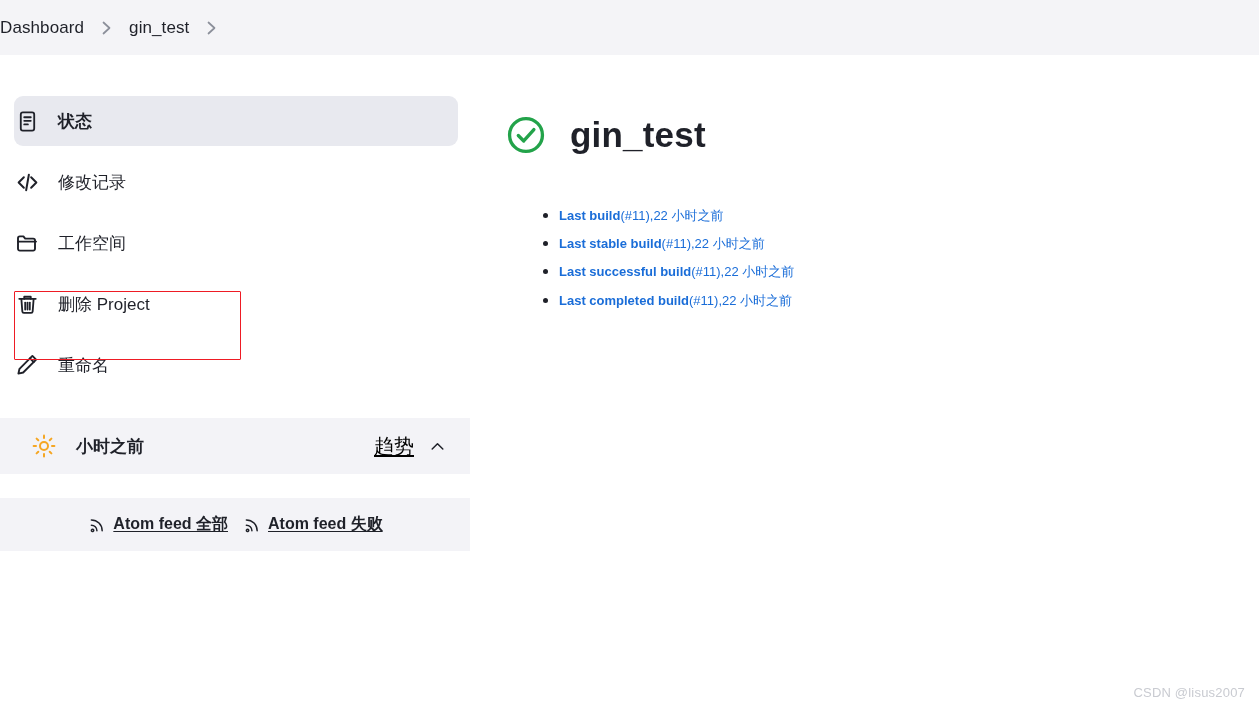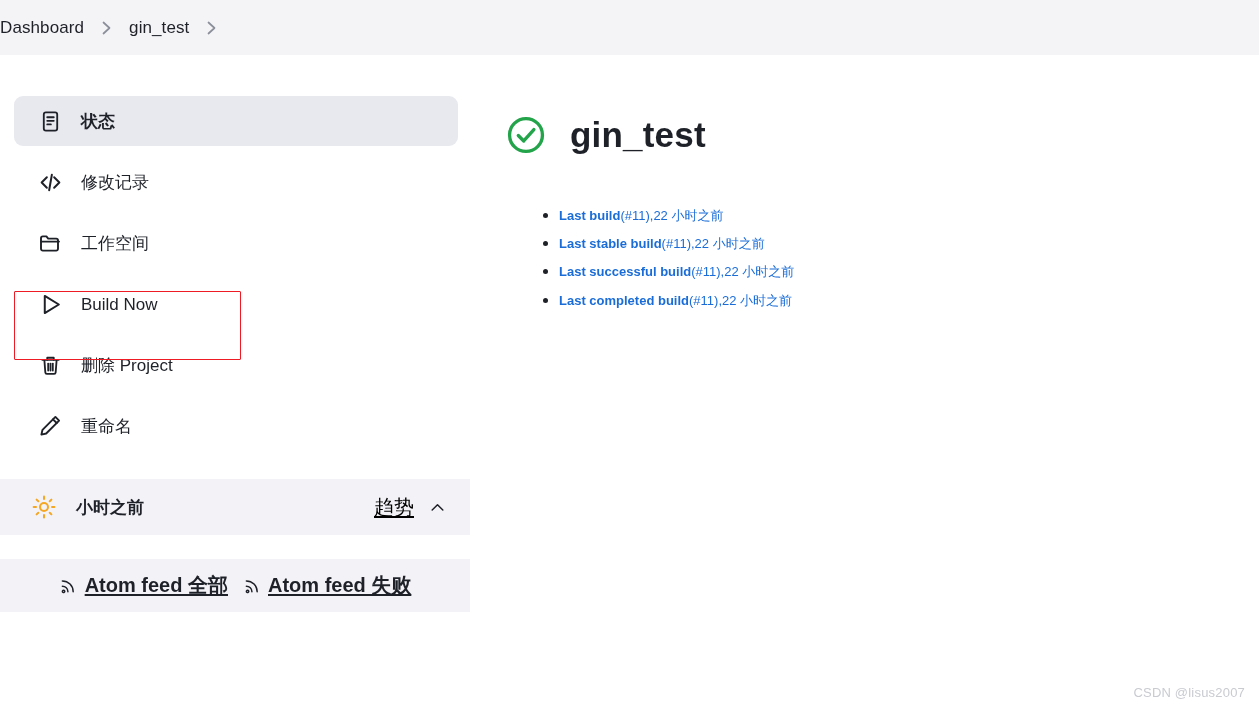--- a/index.html
+++ b/index.html
@@ -57,21 +57,20 @@
     box-sizing: border-box;
   }
 
   
   .task {
     height: 50px;
     margin: 0 12px 11px 14px;
     border-radius: 9px;
     display: flex;
     align-items: center;
-    padding-left: 23px;
     box-sizing: border-box;
     color: #1f2129;
   }
   .task.active {
     background: #e8e9ef;
   }
   .task .t-icon {
     width: 26px;
     height: 26px;
     flex: 0 0 26px;
@@ -150,21 +149,21 @@
     display: flex;
     align-items: center;
     justify-content: center;
     gap: 14px;
     box-sizing: border-box;
   }
   .feed-link {
     display: inline-flex;
     align-items: center;
     gap: 7px;
-    font-size: 20px;
+    font-size: 16px;
     color: #1f2129;
     white-space: nowrap;
   }
   .feed-link .feed-text {
     text-decoration: underline;
     text-underline-offset: 2px;
     font-weight: bold;
   }
   .feed-link .feed-icon {
     width: 19px; height: 19px;
@@ -277,28 +276,20 @@
     <div class="task">
       <span class="t-icon">
         <svg width="24" height="24" viewBox="0 0 24 24" fill="none" stroke="currentColor" stroke-width="1.9" stroke-linecap="round" stroke-linejoin="round">
           <path d="M3 7.2a1.8 1.8 0 0 1 1.8-1.8h3.6l1.8 2.2h8a1.8 1.8 0 0 1 1.8 1.8v8.4a1.8 1.8 0 0 1-1.8 1.8H4.8A1.8 1.8 0 0 1 3 17.8z"></path>
           <line x1="3" y1="10.6" x2="21" y2="10.6"></line>
         </svg>
       </span>
       <span class="t-label">工作空间</span>
     </div>
 
-    <div class="task">
-      <span class="t-icon">
-        <svg width="25" height="25" viewBox="0 0 24 24" fill="none" stroke="currentColor" stroke-width="1.9" stroke-linecap="round" stroke-linejoin="round">
-          <polygon points="6.5,3.8 20,12 6.5,20.2"></polygon>
-        </svg>
-      </span>
-      <span class="t-label">Build Now</span>
-    </div>
 
 
     <div class="task">
       <span class="t-icon">
         <svg width="23" height="23" viewBox="0 0 24 24" fill="none" stroke="currentColor" stroke-width="1.9" stroke-linecap="round" stroke-linejoin="round">
           <line x1="3.4" y1="6.1" x2="20.6" y2="6.1"></line>
           <path d="M8.6 6.1V3.9h6.8v2.2"></path>
           <path d="M5.6 6.1l1 13.1a1.6 1.6 0 0 0 1.6 1.5h7.6a1.6 1.6 0 0 0 1.6-1.5l1-13.1"></path>
           <line x1="9.6" y1="10" x2="9.6" y2="17.2"></line>
           <line x1="12" y1="10" x2="12" y2="17.2"></line>

